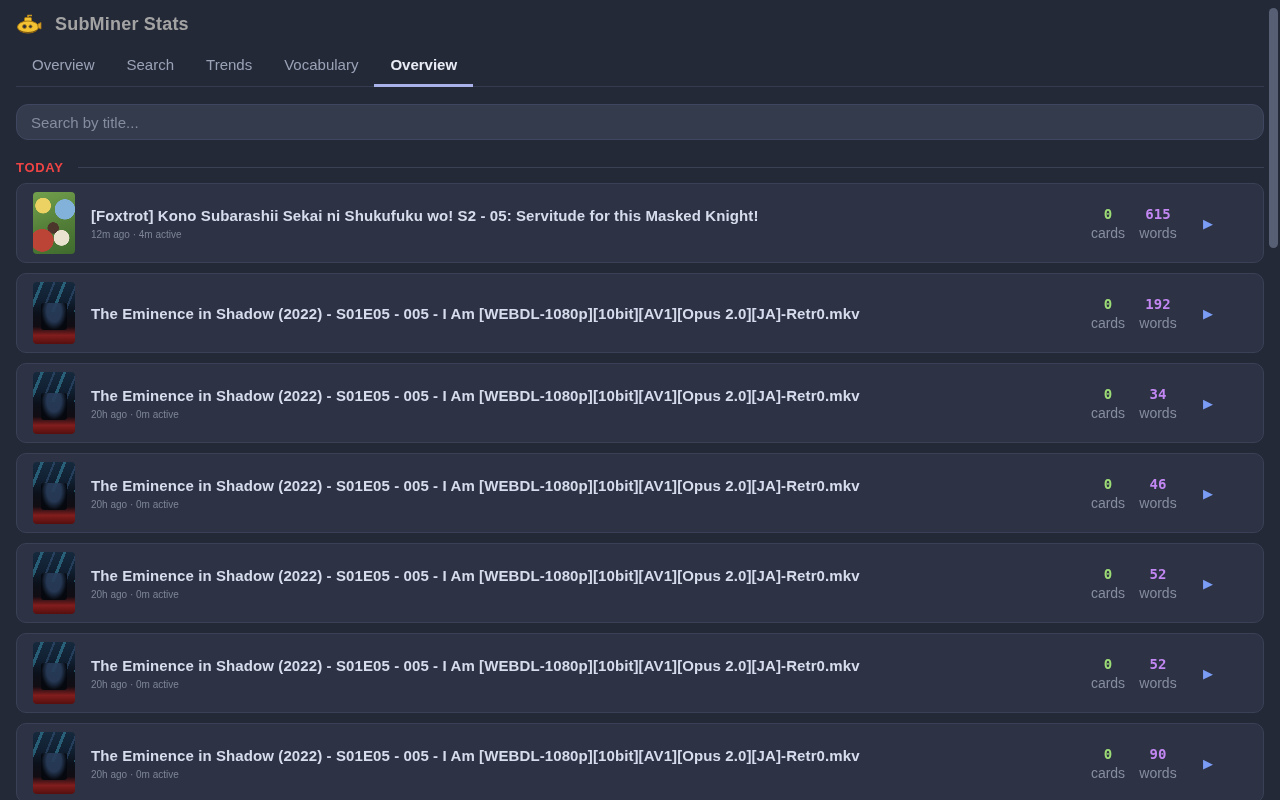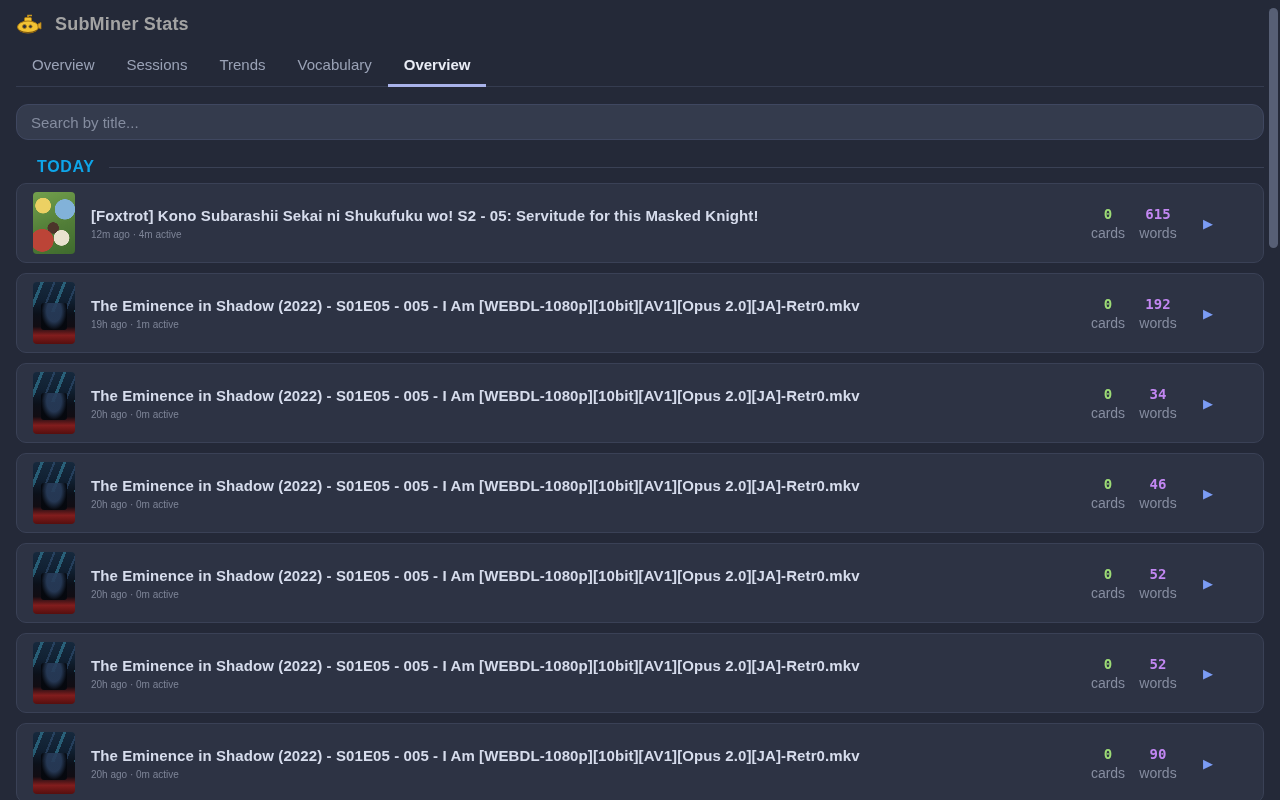--- a/index.html
+++ b/index.html
@@ -30,21 +30,21 @@
   .search-wrap { margin-top: 17px; }
   .search-input {
     width: 100%; height: 36px; border-radius: 12px; background: #343b4d;
     border: 1px solid #3f4760; outline: none; padding: 0 14px;
     font-size: 15px; color: #dfe3ef; font-family: inherit;
   }
   .search-input::placeholder { color: #848c9f; }
 
   
   .section-row { display: flex; align-items: center; margin-top: 18px; height: 18px; gap: 14px; }
-  .section-heading { font-size: 16px; font-weight: bold; letter-spacing: 0.7px; color: #0ea5e9; margin-left: 21px; }
+  .section-heading { font-size: 13px; font-weight: bold; letter-spacing: 0.7px; color: #ef4444; }
   .section-line { flex: 1; height: 1px; background: #3a4155; }
 
   
   .session-list { margin-top: 7px; }
   .card {
     display: flex; align-items: center; height: 80px; background: #2d3344;
     border: 1px solid #3a4156; border-radius: 10px; margin-bottom: 10px;
     padding: 0 16px; cursor: pointer;
   }
   .thumb {
@@ -117,21 +117,21 @@
         <circle cx="8.5" cy="12.5" r="2" fill="#2b3040" stroke="#a87a14" stroke-width="0.8"></circle>
         <circle cx="14.5" cy="12.5" r="1.6" fill="#2b3040" stroke="#a87a14" stroke-width="0.8"></circle>
         <path d="M22 10 L25 8.5 L25 15 L22 13.5 Z" fill="#e0a92a" stroke="#a87a14" stroke-width="0.8"></path>
       </svg>
     </span>
     <span class="app-title">SubMiner Stats</span>
   </div>
 
   <div class="tabs">
     <button class="tab">Overview</button>
-    <button class="tab">Sessions</button>
+    <button class="tab">Search</button>
     <button class="tab">Trends</button>
     <button class="tab">Vocabulary</button>
     <button class="tab active">Overview</button>
   </div>
 
   <div class="search-wrap">
     <input class="search-input" type="text" placeholder="Search by title..." style="">
   </div>
 
   <div class="section-row">
@@ -159,21 +159,20 @@
         <button class="play-btn">
           <span>▶</span>
         </button>
       </div>
     </div>
 
     <div class="card">
       <div class="thumb thumb-eminence"></div>
       <div class="card-main">
         <div class="card-title">The Eminence in Shadow (2022) - S01E05 - 005 - I Am [WEBDL-1080p][10bit][AV1][Opus 2.0][JA]-Retr0.mkv</div>
-        <div class="card-meta">19h ago · 1m active</div>
       </div>
       <div class="card-stats">
         <div class="stat">
           <span class="stat-num green">0</span>
           <span class="stat-label">cards</span>
         </div>
         <div class="stat">
           <span class="stat-num purple">192</span>
           <span class="stat-label">words</span>
         </div>

